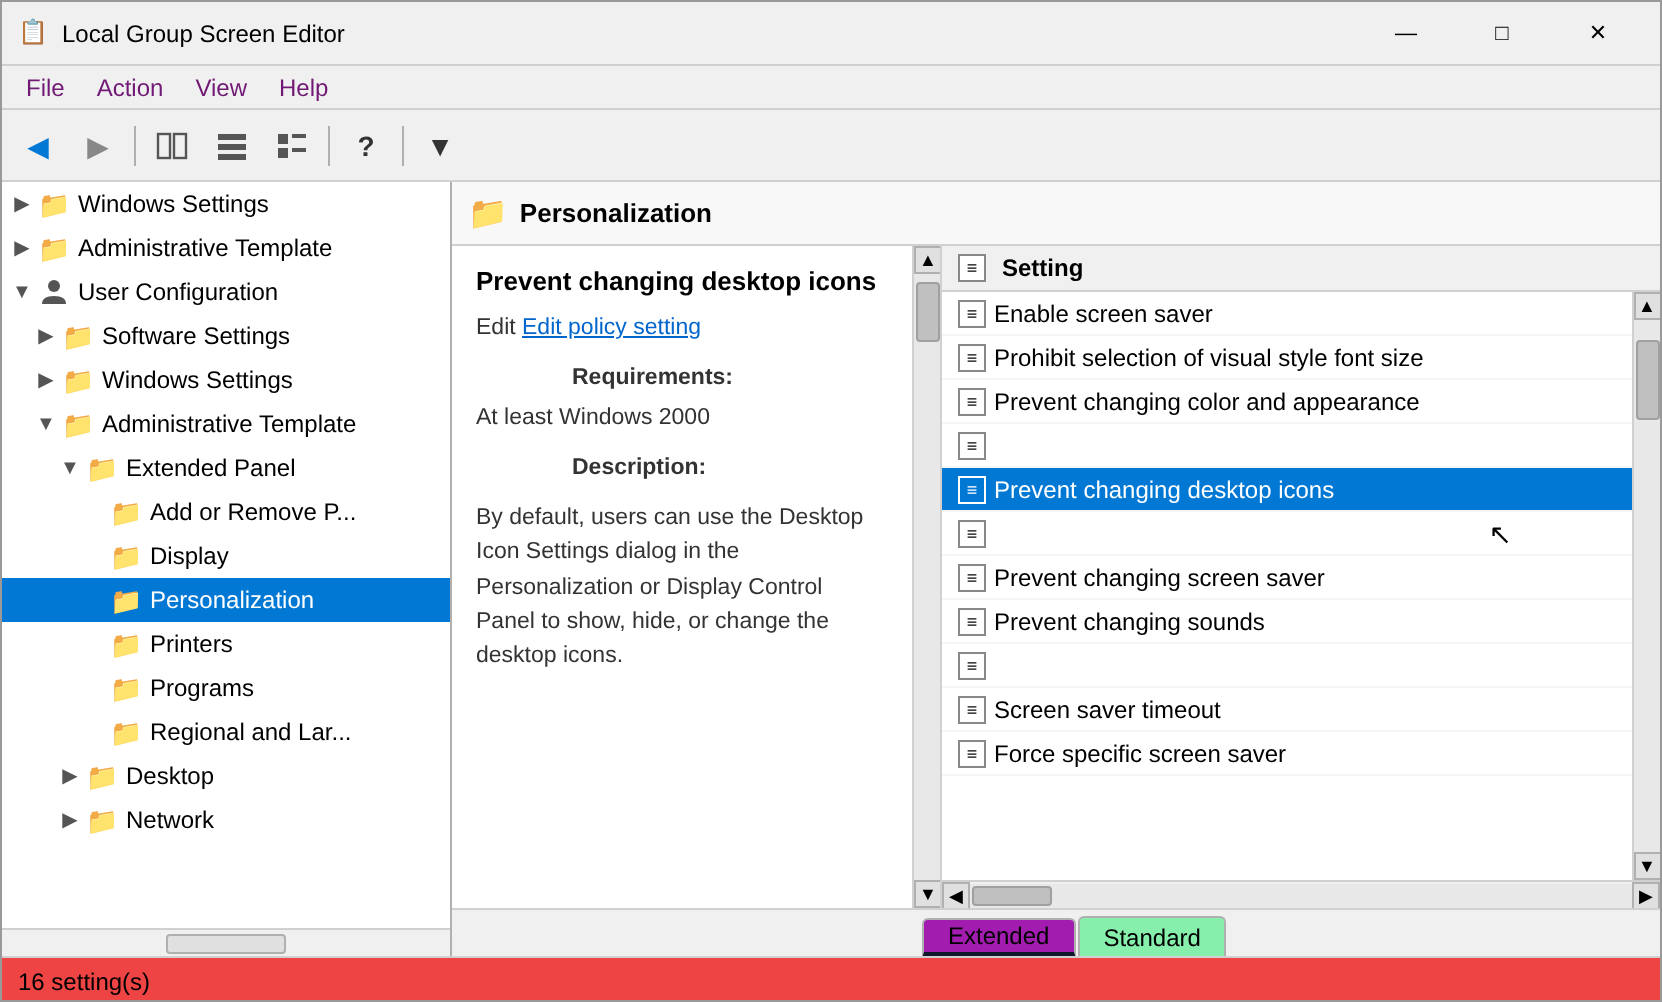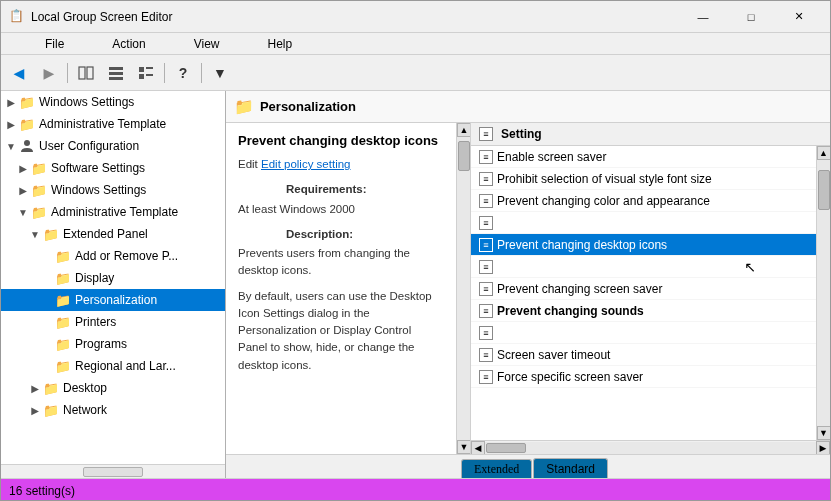--- a/index.html
+++ b/index.html
@@ -56,22 +56,21 @@
       height: 22px;
       display: flex;
       align-items: center;
       padding: 0 4px;
       border-bottom: 1px solid #d0d0d0;
     }
     .menu-item {
       padding: 2px 8px;
       cursor: pointer;
       font-size: 12px;
-      color: #000000;
-      margin-left: 32px;
+      color: #701a75;
     }
 
     
     .toolbar {
       background: #f0f0f0;
       height: 36px;
       display: flex;
       align-items: center;
       padding: 0 4px;
       border-bottom: 1px solid #d0d0d0;
@@ -291,40 +290,39 @@
       border-top: 1px solid #d0d0d0;
       display: flex;
       align-items: flex-end;
       padding-left: 235px;
     }
     .tab {
       height: 20px;
       padding: 0 12px;
       border: 1px solid #b0b0b0;
       border-bottom: none;
-      background: #0369a1;
+      background: #86efac;
       cursor: pointer;
       font-size: 12px;
       display: flex;
       align-items: center;
       margin-right: 1px;
       border-radius: 3px 3px 0 0;
     }
     .tab.active {
-      background: #0369a1;
-      border-bottom: 1px solid #0f172a;
+      background: #a21caf;
+      border-bottom: 3px solid #0f172a;
       margin-bottom: -1px;
       z-index: 1;
-      font-family: Liberation Serif, serif;
     }
 
     
     .status-bar {
       height: 24px;
-      background: #d946ef;
+      background: #ef4444;
       border-top: 1px solid #d0d0d0;
       display: flex;
       align-items: center;
       padding: 0 8px;
       font-size: 12px;
     }
 
     
     .vscrollbar {
       width: 14px;
@@ -546,21 +544,20 @@
             <span>Edit </span><span class="desc-link">Edit policy setting</span>
           </div>
 
           <div class="desc-section">
             <div class="desc-section-title">Requirements:</div>
             <div>At least Windows 2000</div>
           </div>
 
           <div class="desc-section">
             <div class="desc-section-title">Description:</div>
-            <div>Prevents users from changing the desktop icons.</div>
           </div>
 
           <div class="desc-section">
             <div>By default, users can use the Desktop Icon Settings dialog in the Personalization or Display Control Panel to show, hide, or change the desktop icons.</div>
           </div>
         </div>
       </div>
 
       <div class="settings-panel">
 
@@ -604,21 +601,21 @@
               <span style="position:absolute;right:60px;top:3px;font-size:14px;color:#000;pointer-events:none;">↖</span>
             </div>
 
             <div class="settings-row">
               <span class="setting-icon-img">≡</span>
               <span style="margin-left:4px;">Prevent changing screen saver</span>
             </div>
 
             <div class="settings-row">
               <span class="setting-icon-img">≡</span>
-              <span style="margin-left:4px;font-weight:bold;">Prevent changing sounds</span>
+              <span style="margin-left:4px;">Prevent changing sounds</span>
             </div>
 
             <div class="settings-row">
               <span class="setting-icon-img">≡</span>
             </div>
 
             <div class="settings-row">
               <span class="setting-icon-img">≡</span>
               <span style="margin-left:4px;">Screen saver timeout</span>
             </div>

